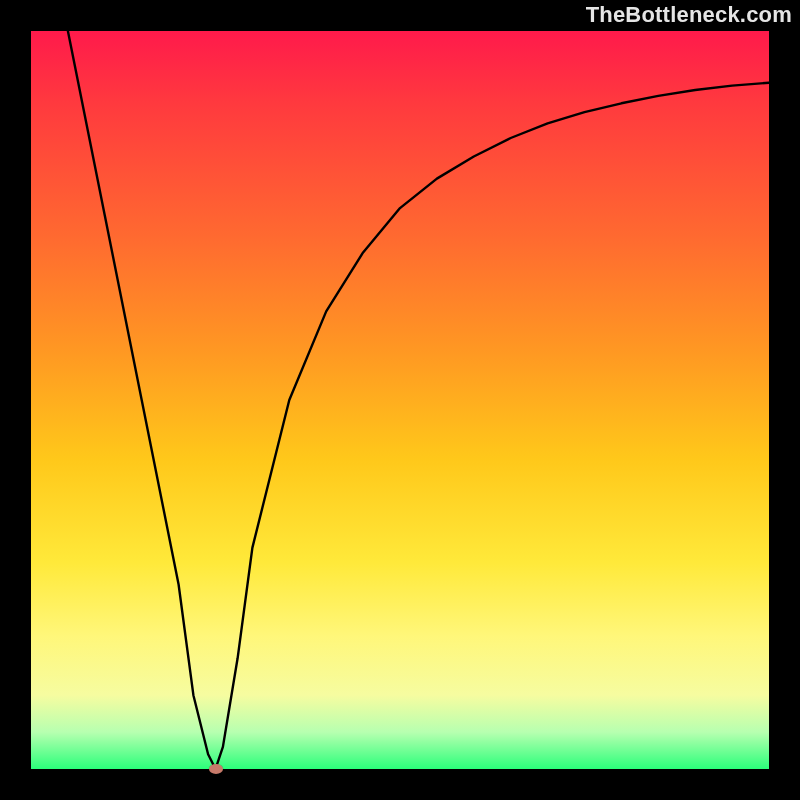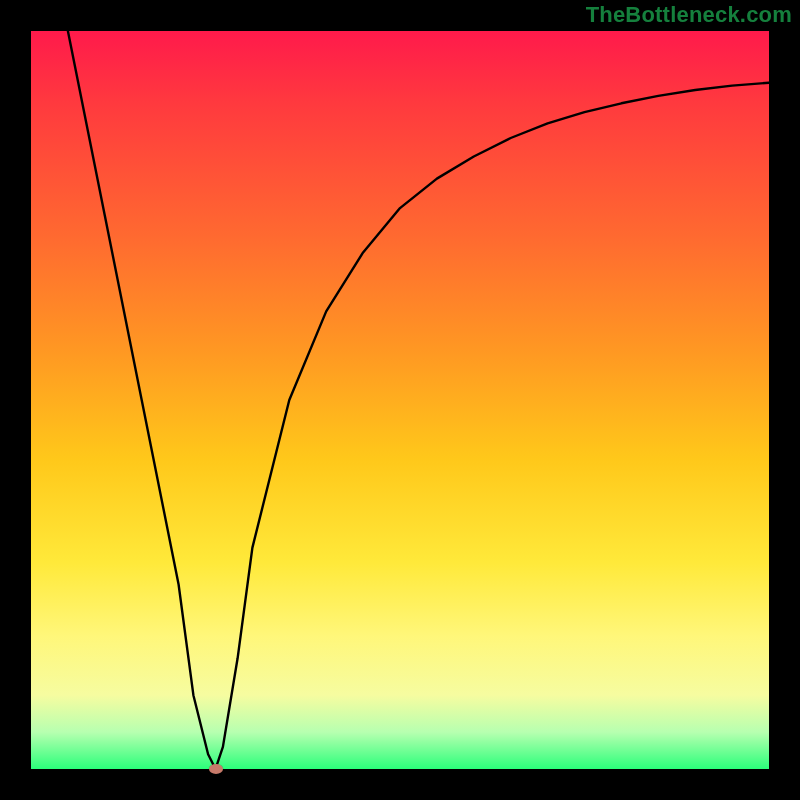--- a/index.html
+++ b/index.html
@@ -14,21 +14,21 @@
   .frame {
     position: relative;
     width: 800px;
     height: 800px;
     background: #000;
   }
   .watermark {
     position: absolute;
     top: 2px;
     right: 8px;
-    color: #15803d;
+    color: #e5e5e5;
     font-size: 22px;
     font-weight: 600;
     letter-spacing: 0.2px;
     z-index: 5;
     user-select: none;
   }
   .plot-area {
     position: absolute;
     left: 31px;
     top: 31px;

